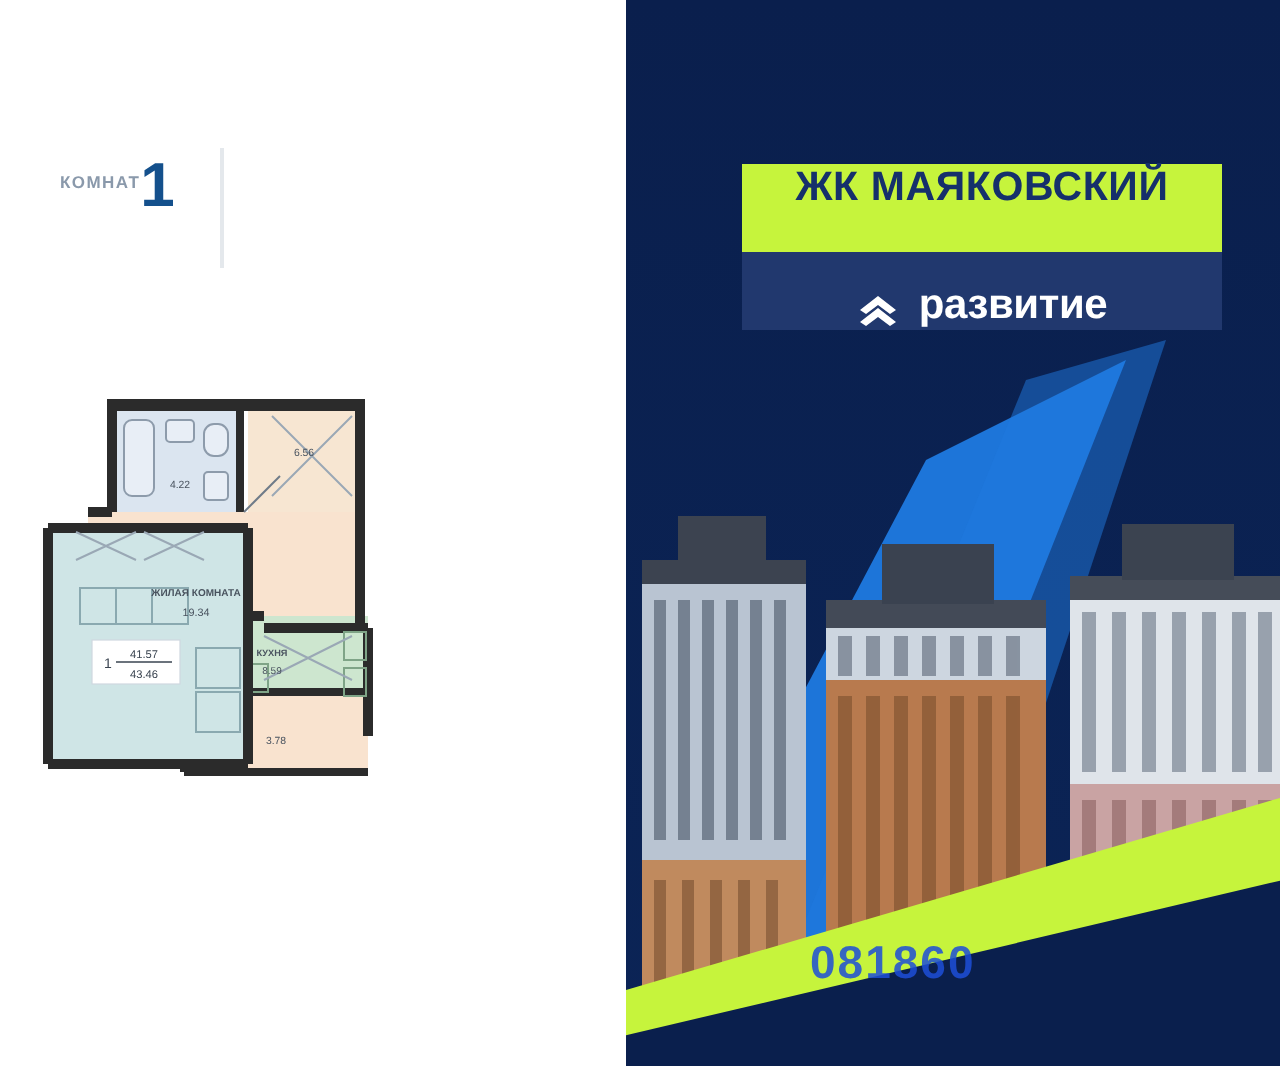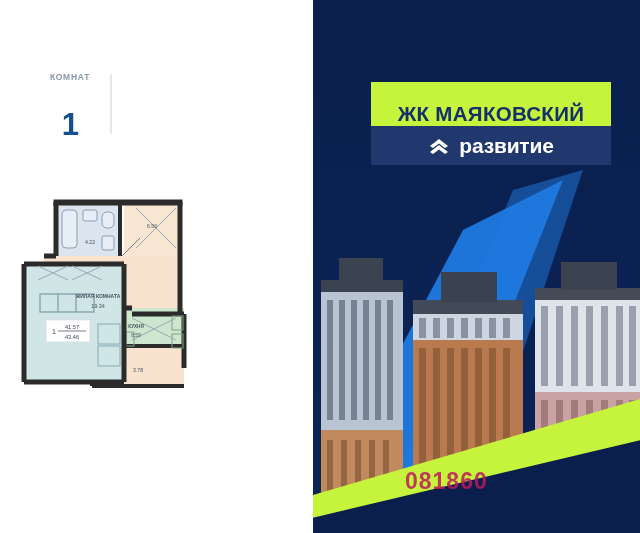--- a/index.html
+++ b/index.html
@@ -8,21 +8,21 @@
     background:#ffffff;
     font-family:"Liberation Sans",sans-serif;
   }
   .screen{position:relative;width:640px;height:533px;overflow:hidden;background:#fff;}
 
   
   .left-panel{position:absolute;left:0;top:0;width:313px;height:533px;background:#ffffff;}
 
   
   .stats{position:absolute;left:30px;top:72px;width:270px;height:62px;display:flex;align-items:flex-start;}
-  .stat{display:flex;flex-direction:column;align-items:center;justify-content:flex-start;gap:22px;}
+  .stat{display:flex;flex-direction:row;align-items:center;justify-content:flex-start;}
   .stat-rooms{width:80px;}
   .stat-area{width:120px;}
   .stat-floor{width:66px;}
   .stat-label{
     font-size:8.5px;font-weight:bold;letter-spacing:.7px;
     color:#8a99ab;text-transform:uppercase;white-space:nowrap;line-height:10px;
   }
   .stat-value{
     font-size:31px;font-weight:bold;color:#14508c;line-height:34px;margin-top:4px;
     letter-spacing:-.5px;white-space:nowrap;
@@ -33,36 +33,36 @@
   
   .plan-wrap{position:absolute;left:36px;top:196px;width:260px;height:200px;}
   .plan-svg{display:block;}
 
   
   .right-panel{position:absolute;left:313px;top:0;width:327px;height:533px;background:#0a1f4d;overflow:hidden;}
   .rp-svg{position:absolute;left:0;top:0;}
 
   .logo-block{position:absolute;left:58px;top:82px;width:240px;}
   .logo-top{
-    background:#c6f43c;height:44px;display:flex;align-items:flex-end;justify-content:center;
+    background:#c6f43c;height:44px;display:flex;align-items:flex-start;justify-content:center;
   }
   .logo-top span{
     color:#15306b;font-size:20.5px;font-weight:bold;letter-spacing:.3px;white-space:nowrap;
   }
   .logo-bottom{
-    background:#21386e;height:39px;display:flex;align-items:center;justify-content:center;gap:9px;
+    background:#21386e;height:39px;display:flex;align-items:flex-end;justify-content:center;gap:9px;
   }
   .logo-bottom .word{
     color:#ffffff;font-size:21px;font-weight:bold;letter-spacing:-.2px;white-space:nowrap;
   }
   .chev{display:block;}
 
   .watermark{
     position:absolute;left:405px;top:468px;
-    font-size:23px;font-weight:bold;color:#be185d;letter-spacing:1px;
+    font-size:23px;font-weight:bold;color:#1d4ed8;letter-spacing:1px;
     white-space:nowrap;opacity:.85;
   }
 </style>
 </head>
 <body>
 
 <div class="screen">
 
   <div class="left-panel">
 

